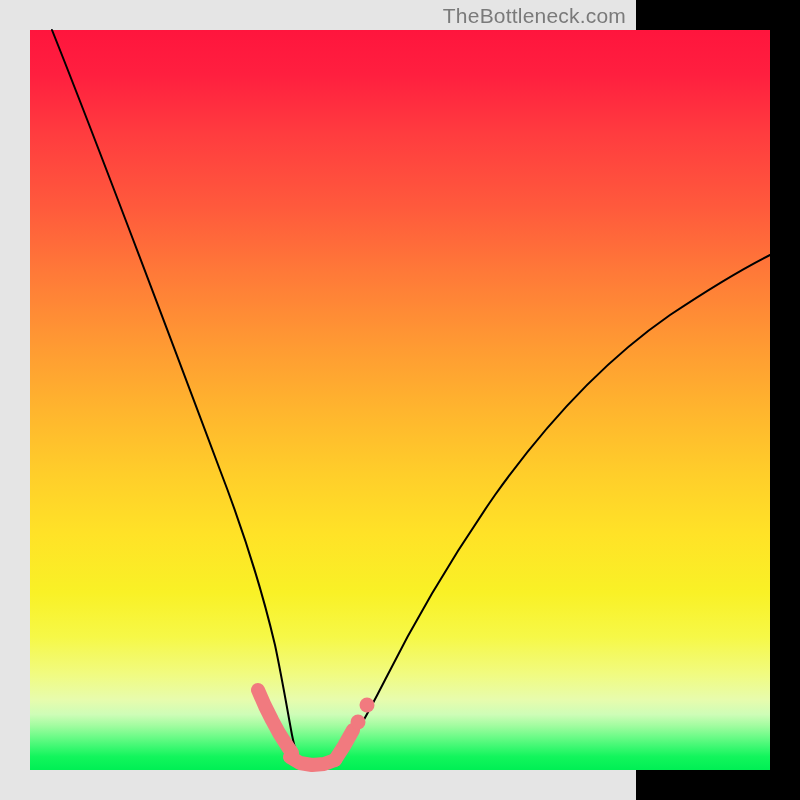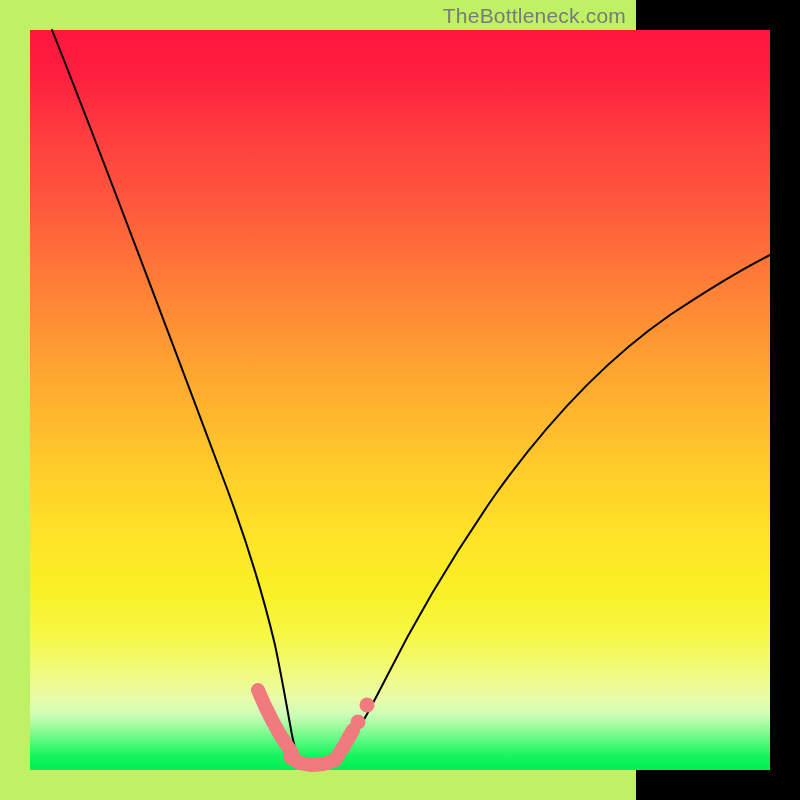--- a/index.html
+++ b/index.html
@@ -8,21 +8,21 @@
     width: 800px;
     height: 800px;
     background: #000;
     overflow: hidden;
     font-family: Arial, Helvetica, sans-serif;
   }
   .frame {
     position: relative;
     width: 636px;
     height: 800px;
-    background: #bef264;
+    background: #e5e5e5;
   }
   .watermark {
     position: absolute;
     top: 4px;
     right: 10px;
     color: #7a7a7a;
     font-size: 21px;
     font-weight: 500;
     letter-spacing: 0.2px;
     z-index: 50;

